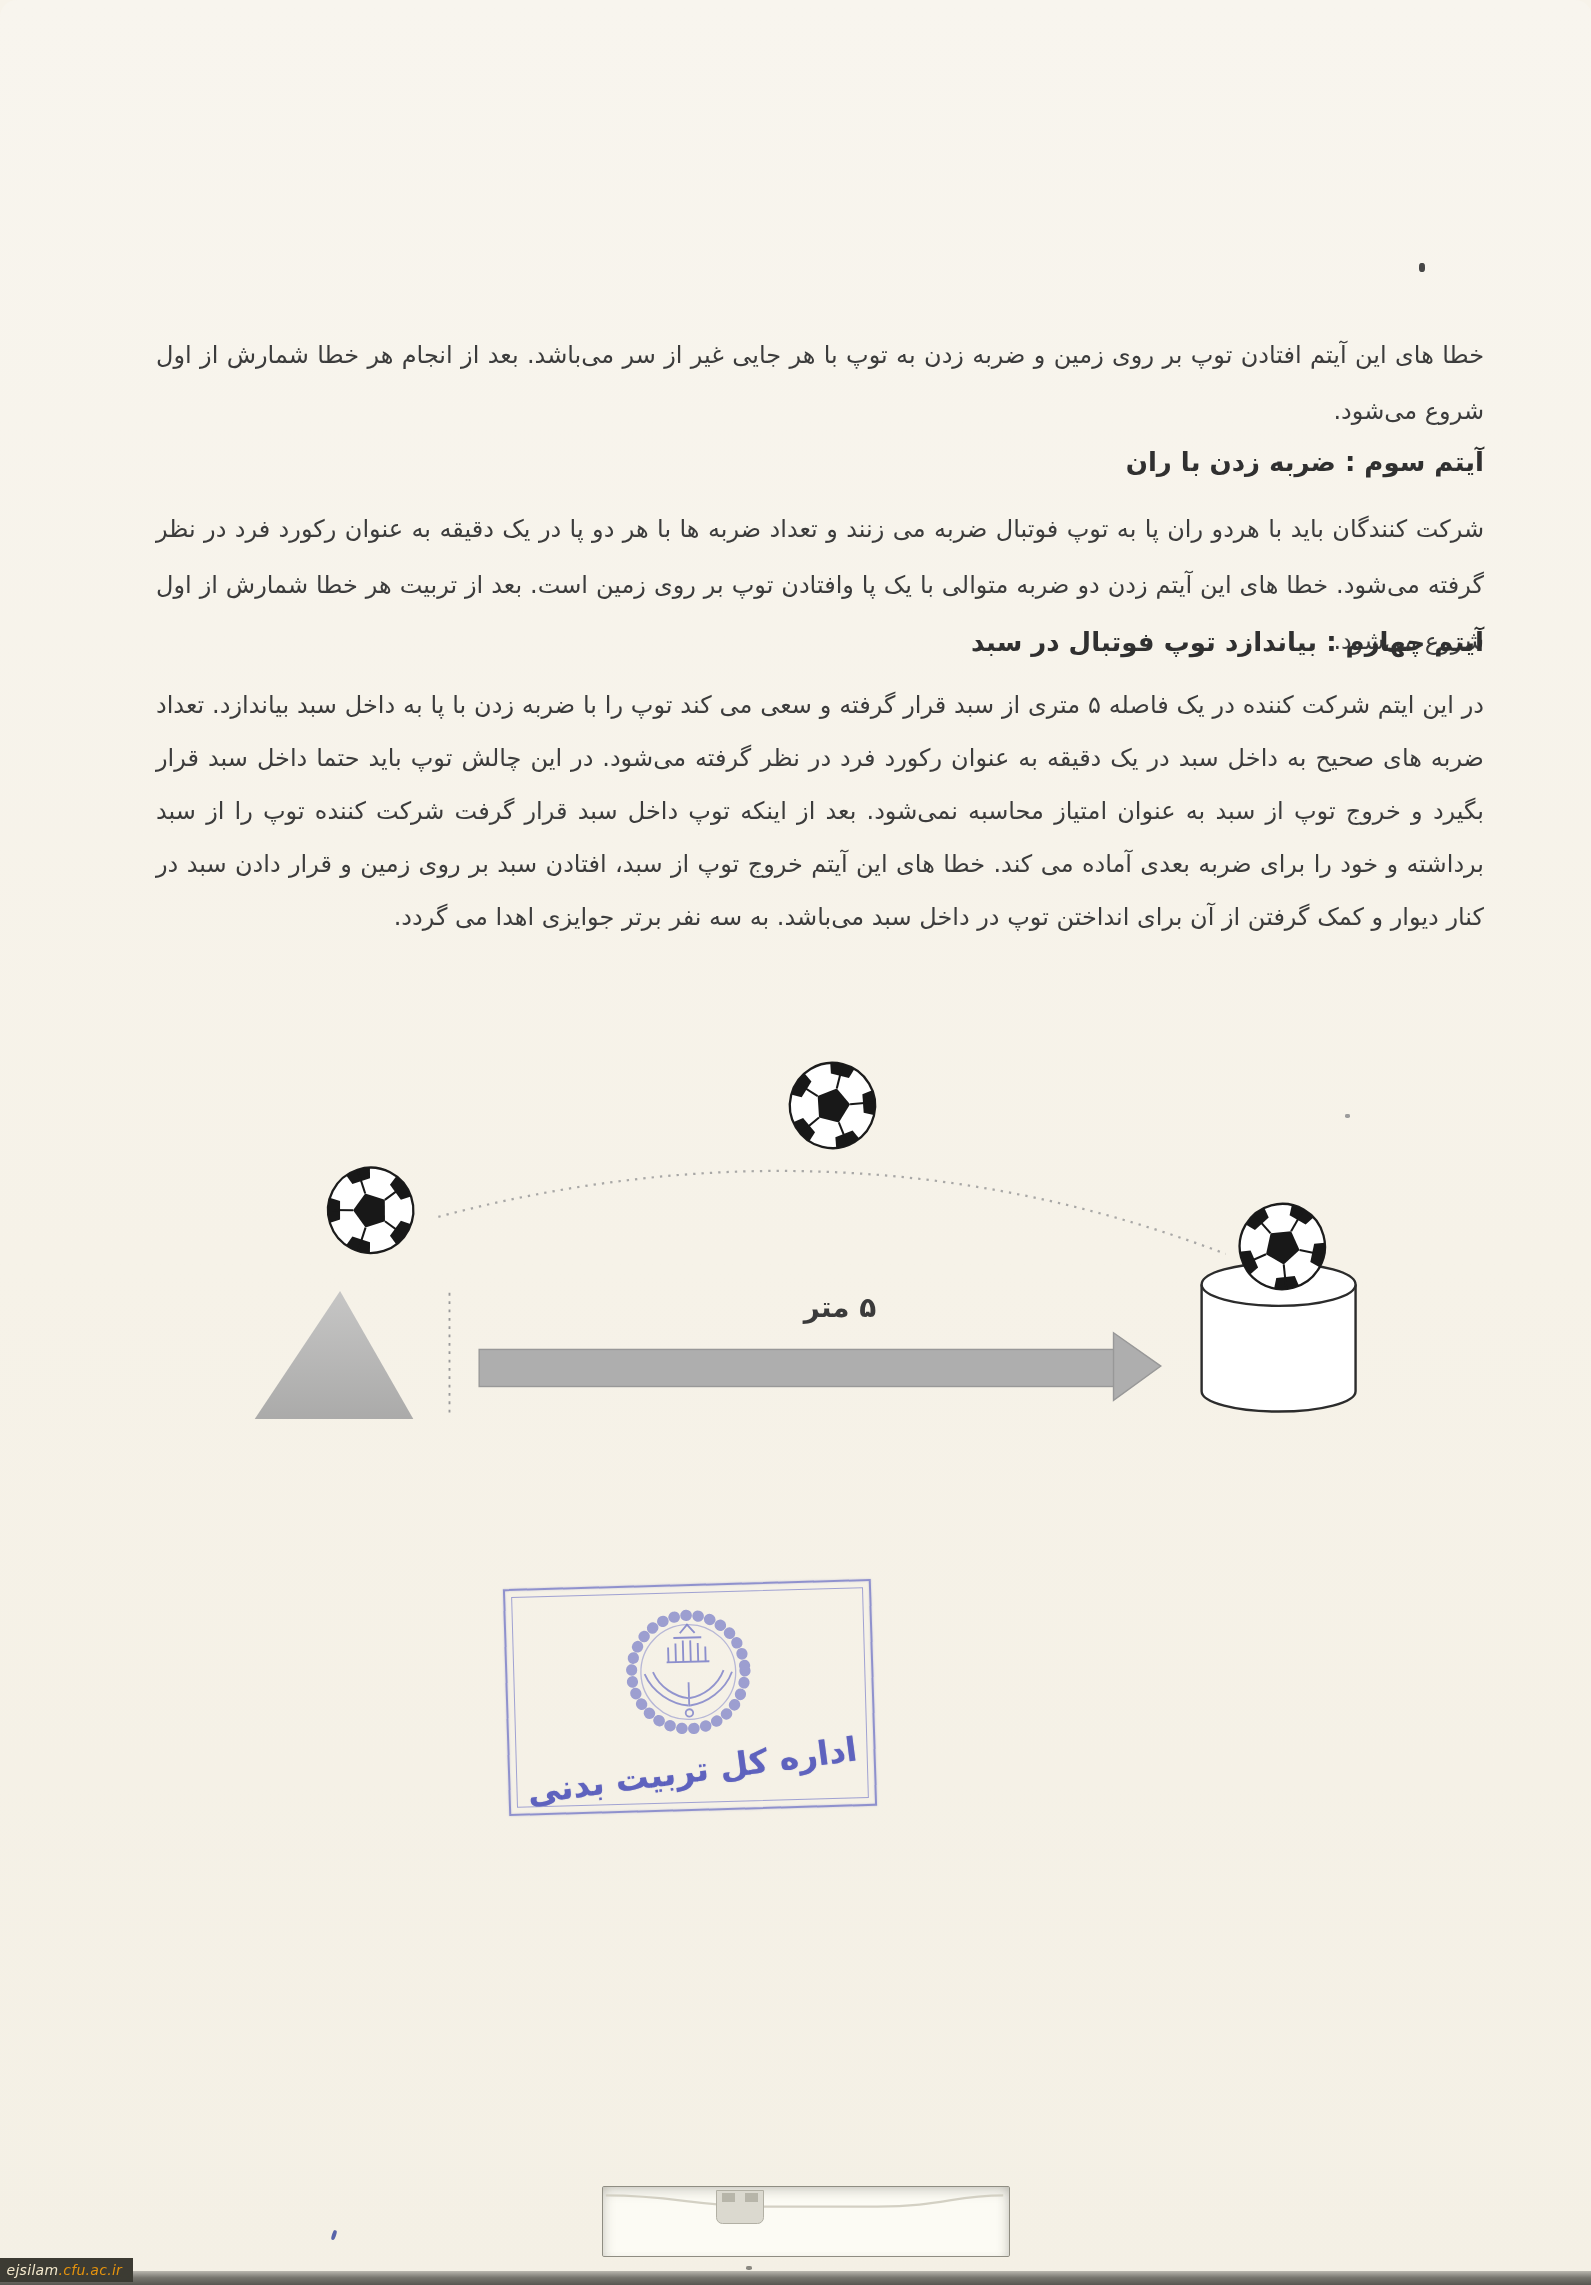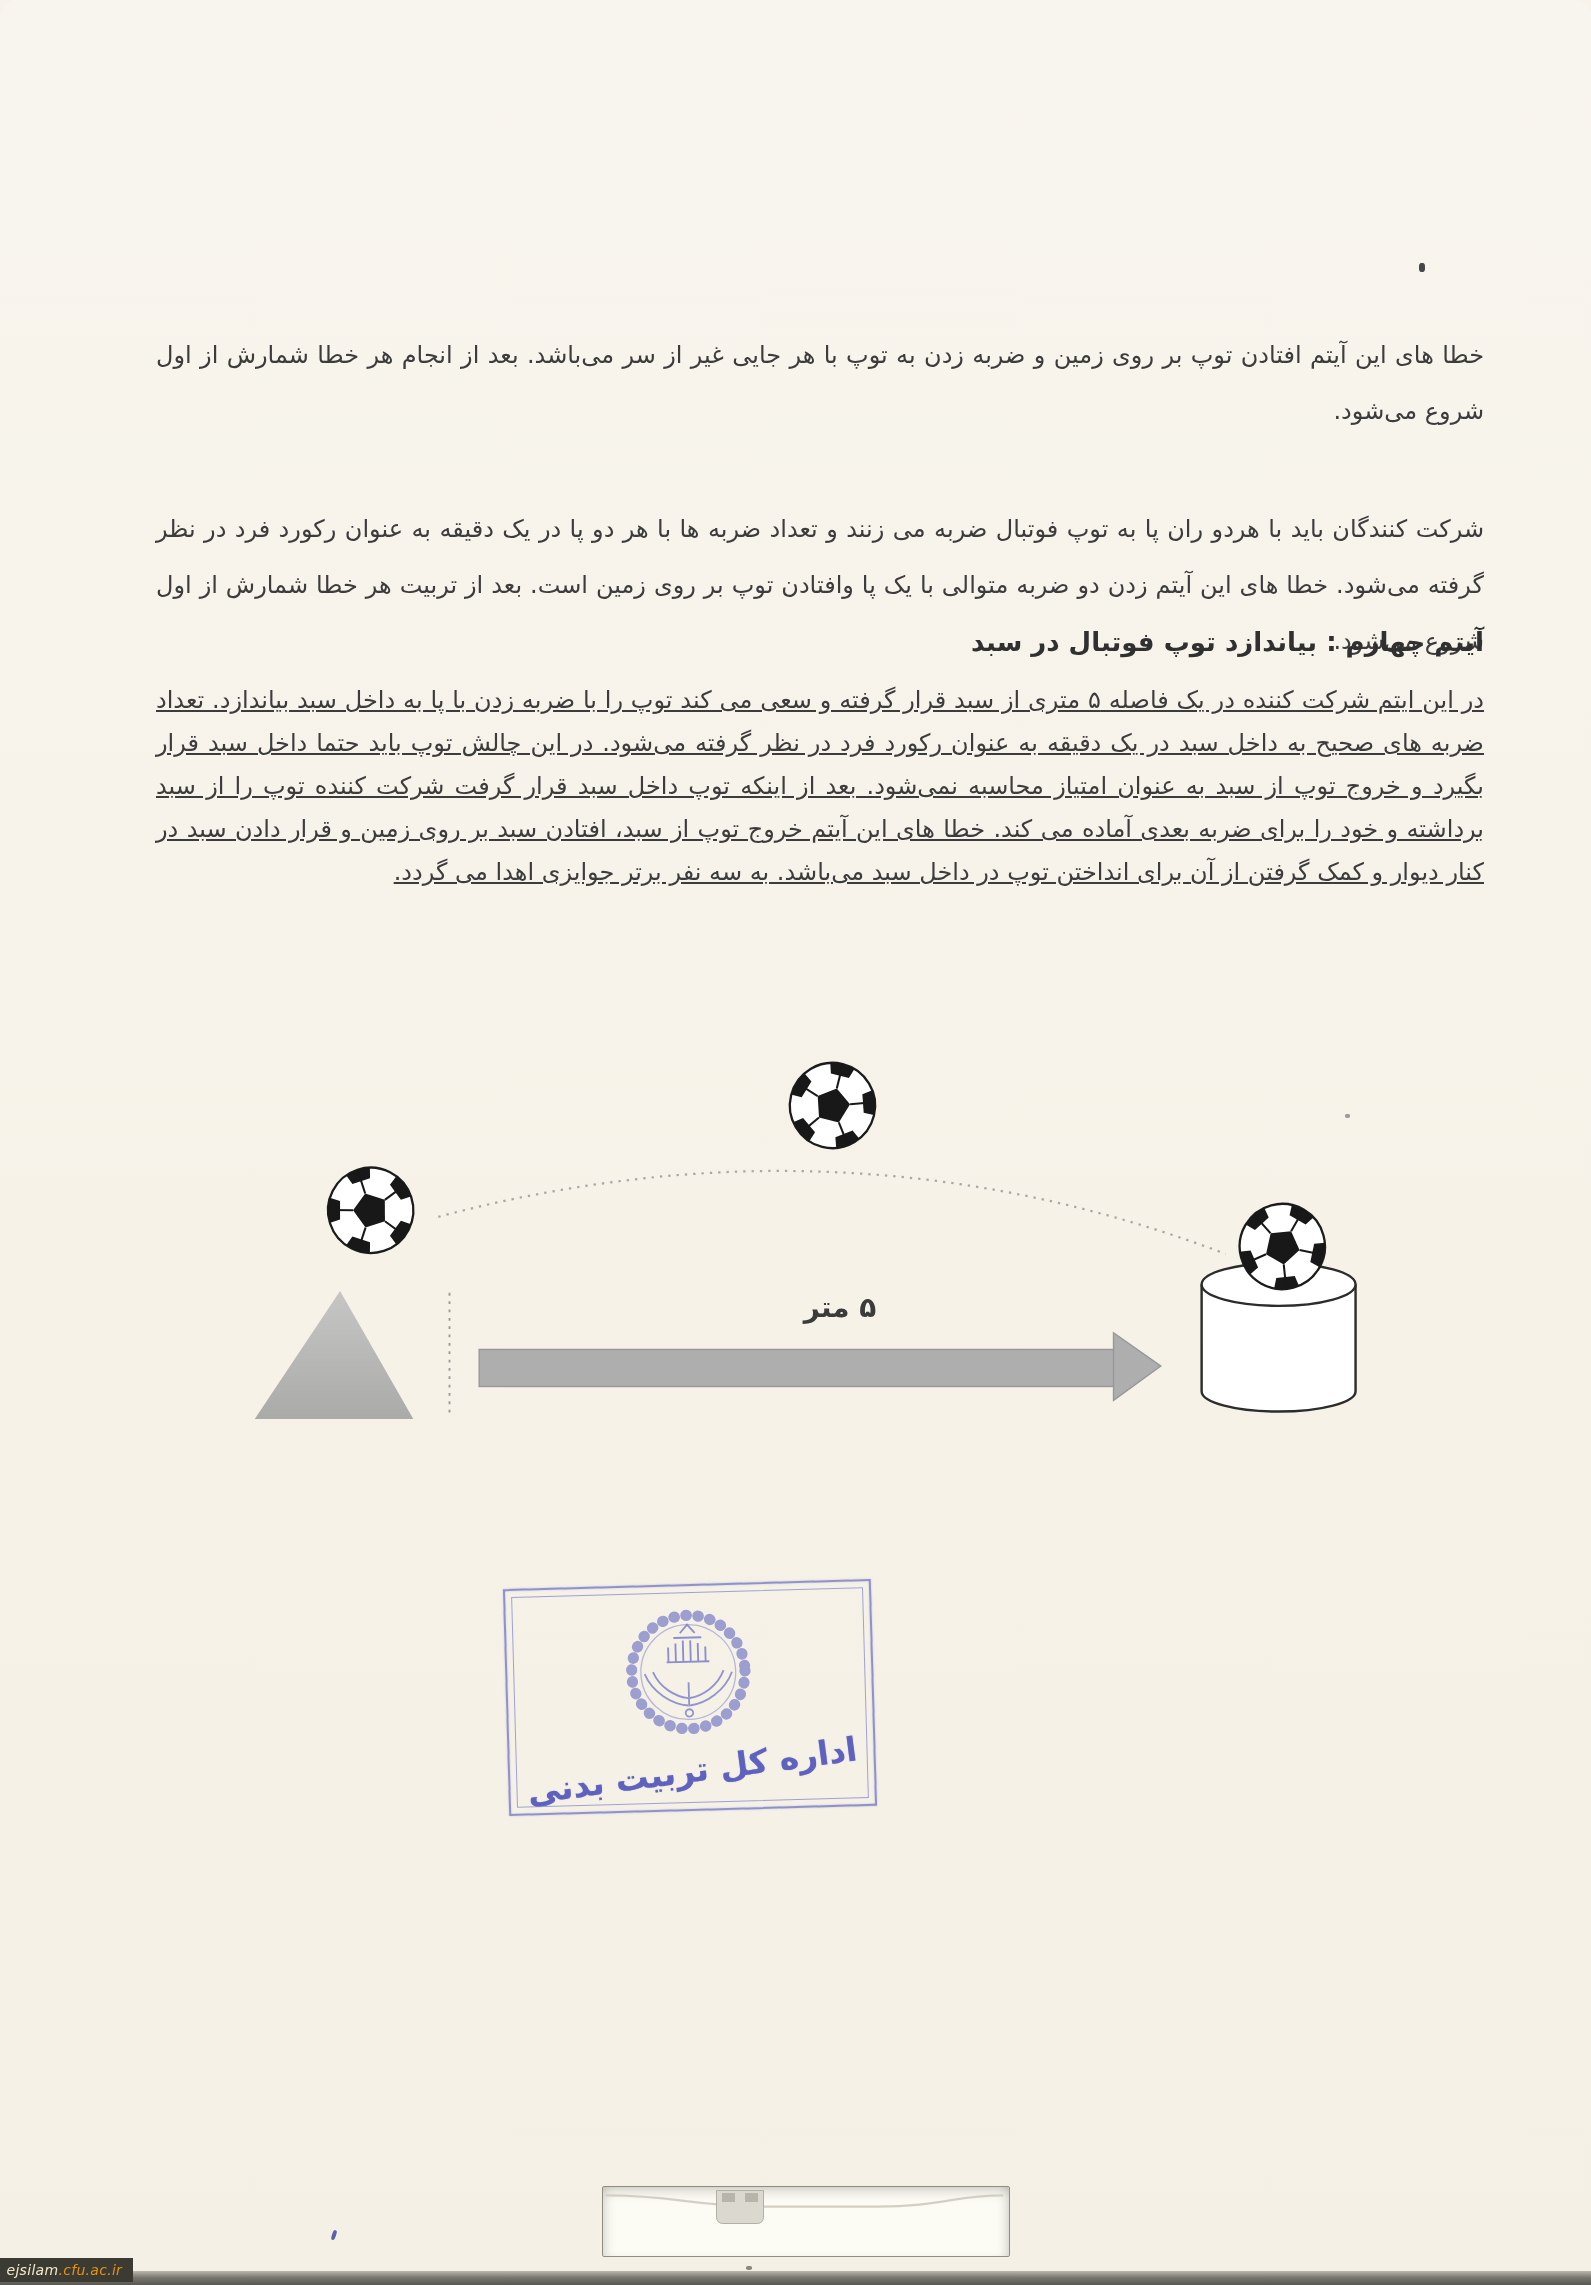--- a/index.html
+++ b/index.html
@@ -17,21 +17,21 @@
   }
   p.body-par{font-size:24px;line-height:56px;letter-spacing:0;}
   h2.doc-heading{
     position:absolute;right:108px;width:1328px;direction:rtl;margin:0;
     font-size:26px;font-weight:bold;color:#303030;text-align:right;line-height:39px;
   }
   #par-intro{top:327px;}
   #head-item3{top:443px;}
   #par-item3{top:501px;}
   #head-item4{top:623px;}
-  #par-item4{top:679px;line-height:43px;text-decoration:underline;}
+  #par-item4{top:679px;line-height:53px;}
   
   .figure-svg{position:absolute;left:213px;top:1020px;}
   .dist-label{font-family:"DejaVu Sans",sans-serif;font-size:30px;font-weight:bold;fill:#3b3b3b;}
   
   .stamp{
     position:absolute;left:506px;top:1584px;width:364px;height:223px;
     transform:rotate(-1.6deg);z-index:6;
     border:2.8px solid rgba(104,108,196,.72);
     box-shadow:0 0 1.9px rgba(104,108,196,.35), inset 0 0 1.9px rgba(104,108,196,.35);
   }
@@ -80,20 +80,21 @@
   .speck.s3{left:332px;top:2230px;width:3.7px;height:10.2px;background:#5864aa;transform:rotate(18deg);}
   .speck.s4{left:746px;top:2266px;width:5.6px;height:3.7px;background:#8a8880;}
 </style>
 </head>
 <body>
 
 <div class="scan-page">
 
   <p class="rtl-text body-par" id="par-intro">خطا های این آیتم افتادن توپ بر روی زمین و ضربه زدن به توپ با هر جایی غیر از سر می‌باشد. بعد از انجام هر  خطا شمارش از اول شروع می‌شود.</p>
 
+  <h2 class="doc-heading" id="head-item3">آیتم سوم : ضربه زدن با ران</h2>
 
   <p class="rtl-text body-par" id="par-item3">شرکت کنندگان باید با هردو ران پا به توپ فوتبال ضربه می زنند و تعداد ضربه ها با هر دو پا در یک دقیقه به عنوان رکورد فرد در نظر گرفته می‌شود. خطا های این آیتم زدن دو ضربه  متوالی با یک پا وافتادن توپ بر روی زمین است. بعد از تربیت هر  خطا شمارش از اول شروع می‌شود.</p>
 
   <h2 class="doc-heading" id="head-item4">آیتم چهارم : بیاندازد توپ فوتبال در سبد</h2>
 
   <p class="rtl-text body-par" id="par-item4">در این ایتم شرکت کننده در یک فاصله ۵ متری از سبد قرار گرفته و سعی می کند توپ را با ضربه زدن با پا به داخل سبد بیاندازد. تعداد ضربه های صحیح به داخل سبد در یک دقیقه به عنوان رکورد فرد در نظر گرفته می‌شود. در این چالش توپ باید حتما داخل سبد قرار بگیرد و خروج توپ از سبد به عنوان امتیاز محاسبه نمی‌شود. بعد از اینکه توپ داخل سبد قرار گرفت شرکت کننده توپ را از سبد برداشته و خود را برای ضربه بعدی آماده می کند. خطا های این آیتم خروج توپ از سبد، افتادن سبد بر روی زمین و قرار دادن سبد در کنار دیوار و کمک گرفتن از آن برای انداختن توپ در داخل سبد می‌باشد. به سه نفر برتر جوایزی اهدا می گردد.</p>
 
   <svg class="figure-svg" width="1252" height="427" viewBox="0 0 1350 460">
     <defs>
       <clipPath id="bclip">

